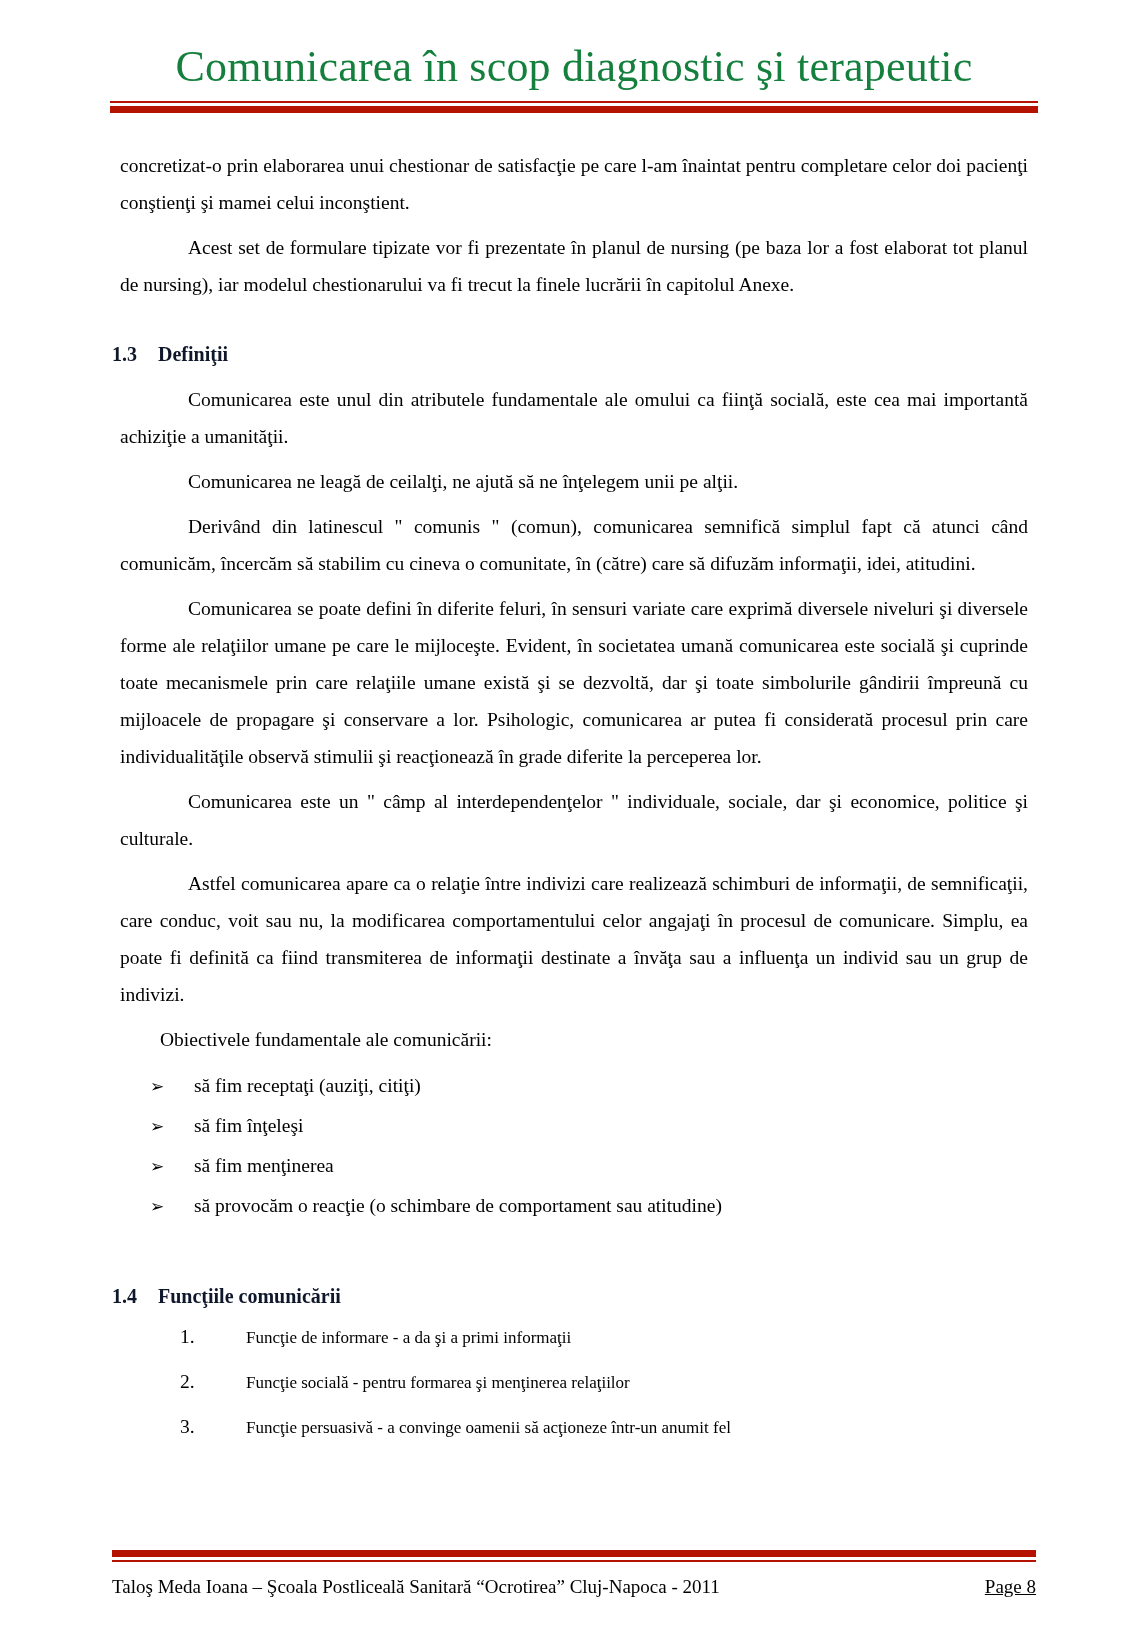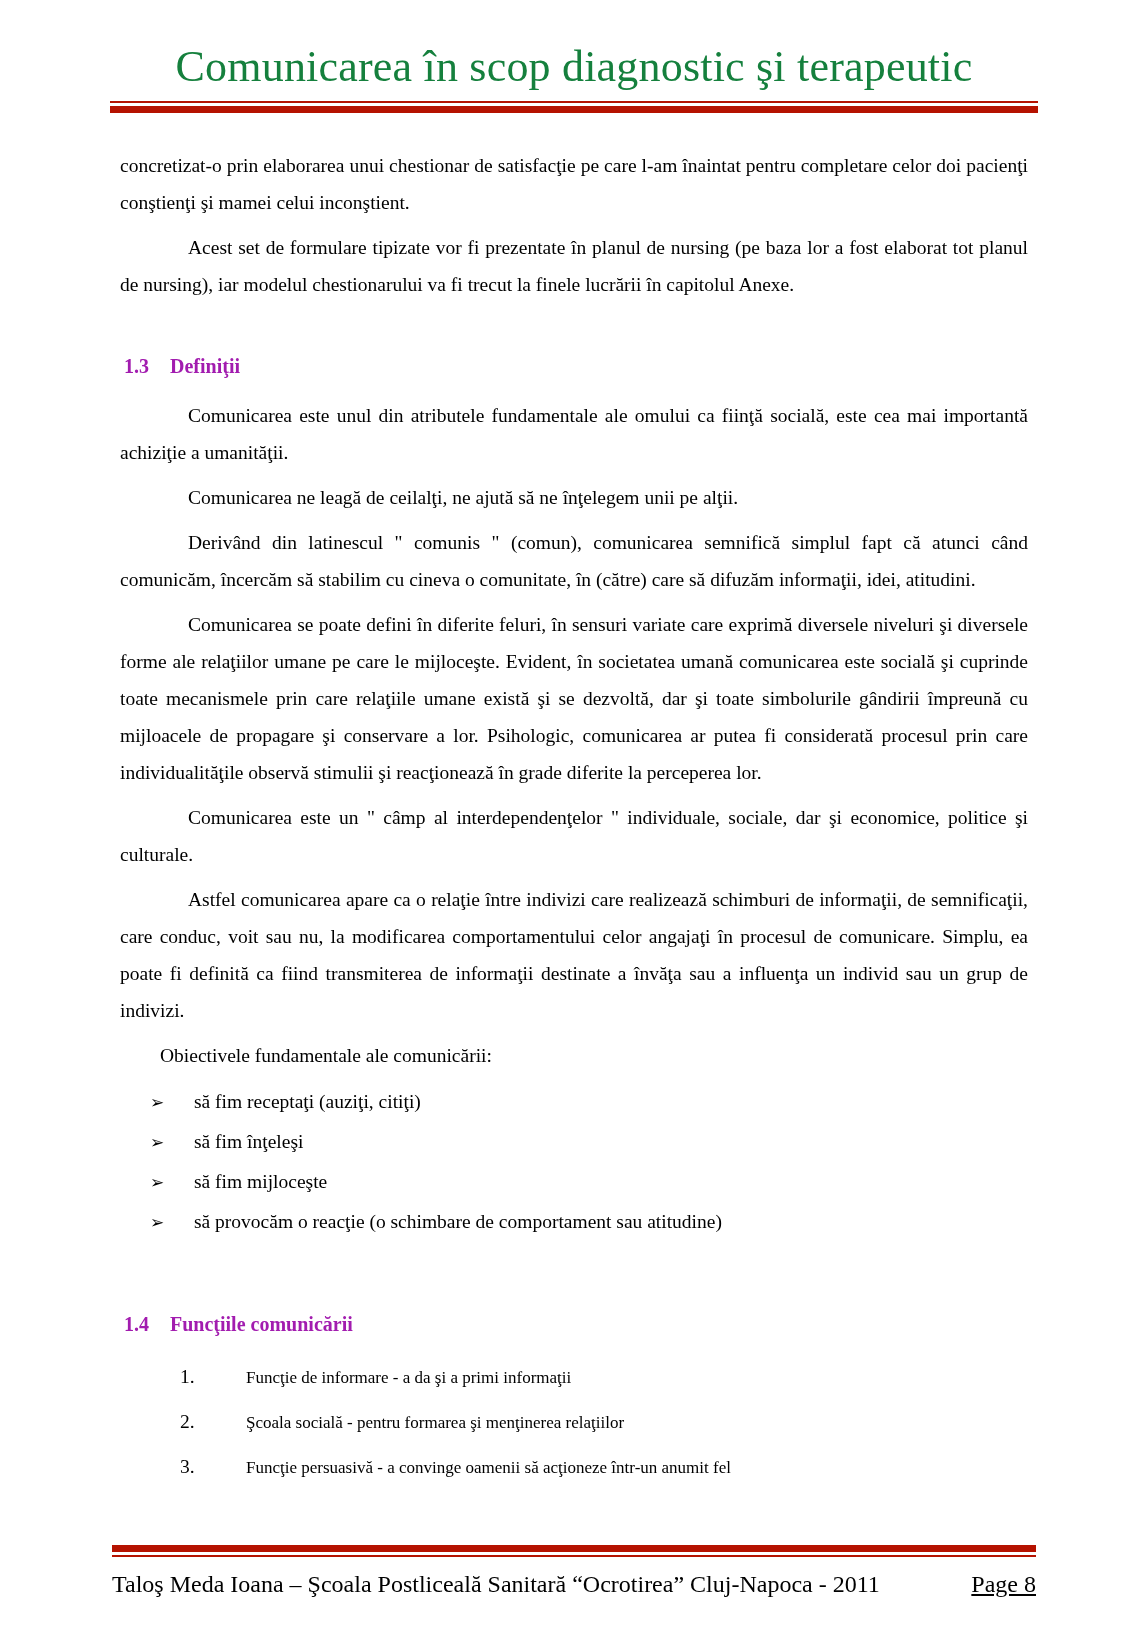--- a/index.html
+++ b/index.html
@@ -69,24 +69,24 @@
     hyphens: none;
   }
   p.para.noindent {
     text-indent: 0;
   }
   p.para.indent-small {
     text-indent: 40px;
   }
 
   h2.section-heading {
-    margin: 12px;
+    margin: 0;
     font-size: 20px;
     font-weight: bold;
-    color: #a21caf;
+    color: #0f172a;
     line-height: 37px;
     display: flex;
     align-items: baseline;
   }
   h2.section-heading .sec-num {
     display: inline-block;
     min-width: 46px;
   }
 
   .spacer-1 { height: 25px; }
@@ -142,21 +142,21 @@
     flex: 0 0 auto;
     padding: 0 112px 36px 112px;
   }
   .footer-rules {
     margin-bottom: 14px;
   }
   .footer-row {
     display: flex;
     justify-content: space-between;
     align-items: flex-start;
-    font-size: 24px;
+    font-size: 19px;
   }
   .footer-left { white-space: nowrap; }
   .footer-right { white-space: nowrap; text-decoration: underline; }
 </style>
 </head>
 <body>
 
 <div class="page">
 
   <div class="header">
@@ -199,21 +199,21 @@
       <li>
         <span class="marker">➢</span>
         <span class="item-text">să fim receptaţi (auziţi, citiţi)</span>
       </li>
       <li>
         <span class="marker">➢</span>
         <span class="item-text">să fim înţeleşi</span>
       </li>
       <li>
         <span class="marker">➢</span>
-        <span class="item-text">să fim mijloceşte</span>
+        <span class="item-text">să fim menţinerea</span>
       </li>
       <li>
         <span class="marker">➢</span>
         <span class="item-text">să provocăm o reacţie (o schimbare de comportament sau atitudine)</span>
       </li>
     </ul>
 
     <div class="spacer-3"></div>
 
     <h2 class="section-heading">
@@ -221,21 +221,21 @@
       <span>Funcţiile comunicării</span>
     </h2>
 
     <ol class="num-list">
       <li>
         <span class="num">1.</span>
         <span class="item-text">Funcţie de informare - a da şi a primi informaţii</span>
       </li>
       <li>
         <span class="num">2.</span>
-        <span class="item-text">Şcoala socială - pentru formarea şi menţinerea relaţiilor</span>
+        <span class="item-text">Funcţie socială - pentru formarea şi menţinerea relaţiilor</span>
       </li>
       <li>
         <span class="num">3.</span>
         <span class="item-text">Funcţie persuasivă - a convinge oamenii să acţioneze într-un anumit fel</span>
       </li>
     </ol>
 
   </div>
 
   <div class="footer">

